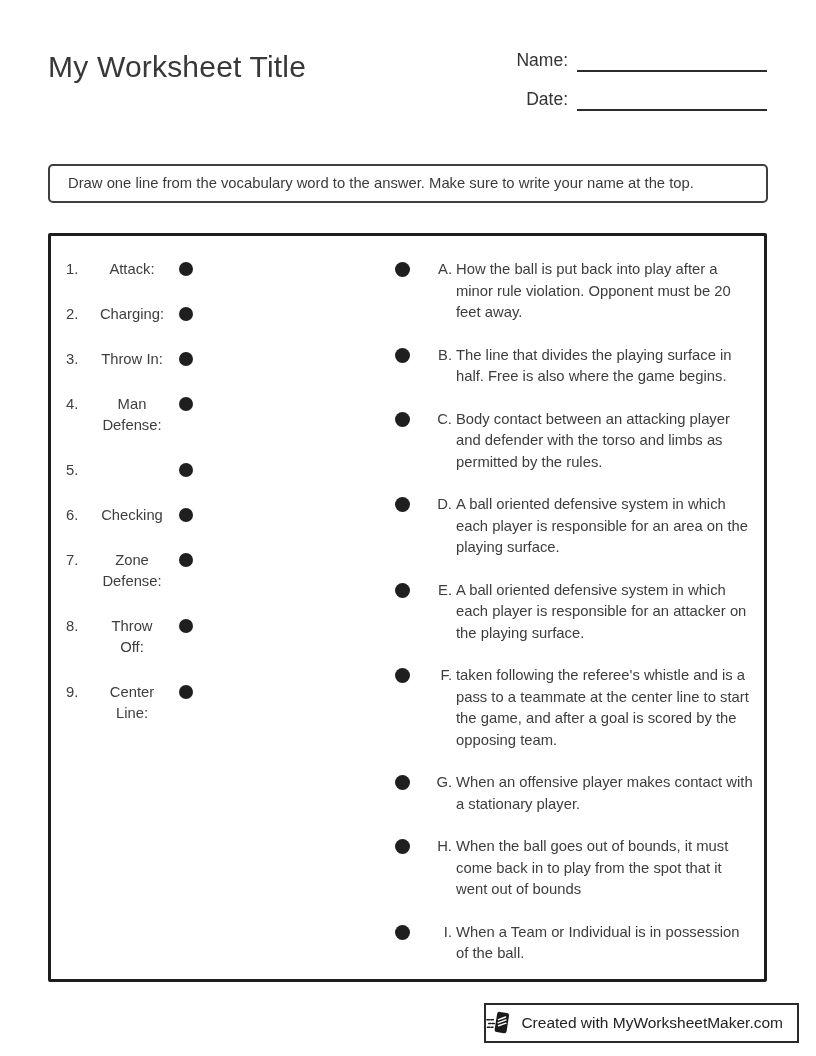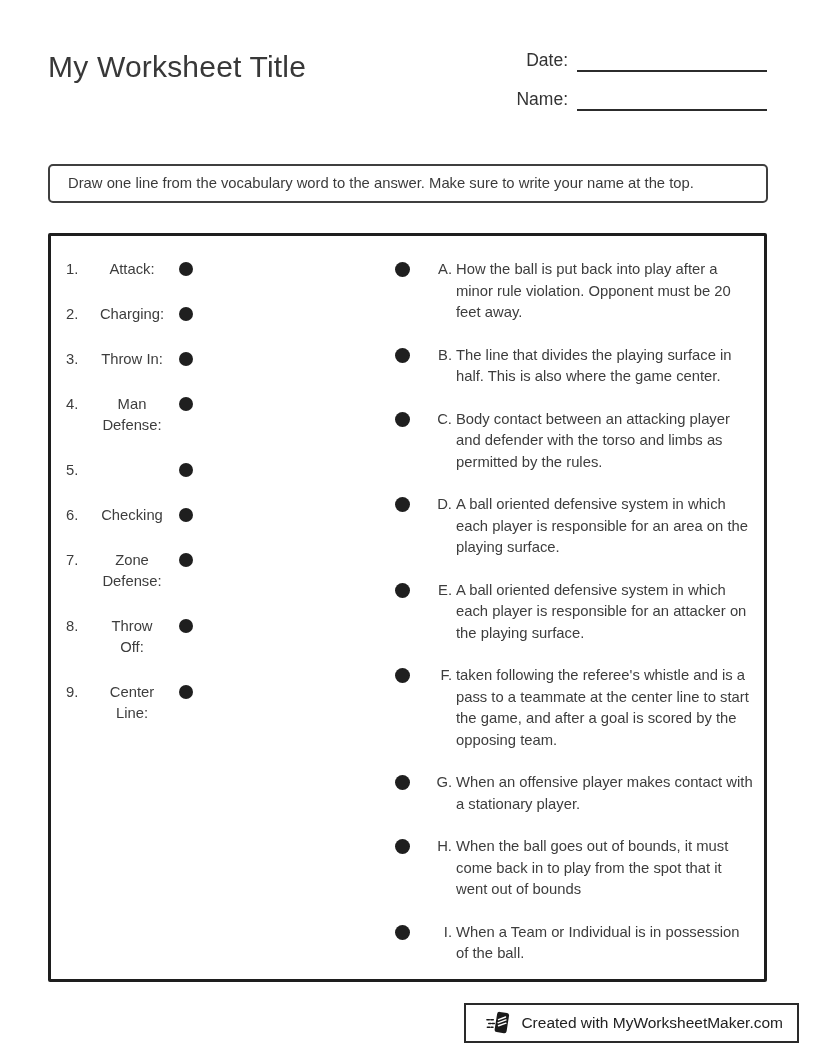--- a/index.html
+++ b/index.html
@@ -73,41 +73,41 @@
   }
   .answer-item .dot { width: 15px; height: 15px; margin-top: 3px; }
   .a-letter { width: 46px; flex: none; text-align: right; padding-right: 4px; }
   .a-text { width: 298px; flex: none; }
 
   
   .footer-badge {
     position: absolute; top: 1003px; right: 17px; height: 40px;
     border: 2px solid #2a2a2a;
     display: flex; align-items: center; gap: 9px;
-    padding: 0 14px 0 20px;
+    padding: 0 14px 0 0;
     font-size: 15.5px; color: #222; background: #fff;
   }
   .logo { width: 26px; height: 26px; flex: none; }
 </style>
 </head>
 <body>
 
 <div class="page">
 
   <h1 class="title">My Worksheet Title</h1>
 
   <div class="name-date">
     <div class="nd-row">
+      <span class="nd-label">Name:</span>
+      <span class="write-line"></span>
+    </div>
+    <div class="nd-row">
       <span class="nd-label">Date:</span>
       <span class="write-line"></span>
     </div>
-    <div class="nd-row">
-      <span class="nd-label">Name:</span>
-      <span class="write-line"></span>
-    </div>
   </div>
 
   <div class="instructions">Draw one line from the vocabulary word to the answer. Make sure to write your name at the top.</div>
 
   <div class="match-box">
     <div class="words-col">
   <div class="word-item">
     <span class="w-num">1.</span>
     <span class="w-text">Attack:</span>
     <span class="dot"></span>
@@ -167,21 +167,21 @@
     <div class="answers-col">
   <div class="answer-item">
     <span class="dot"></span>
     <span class="a-letter">A.</span>
     <span class="a-text">How the ball is put back into play after a minor rule violation. Opponent must be 20 feet away.</span>
   </div>
 
   <div class="answer-item">
     <span class="dot"></span>
     <span class="a-letter">B.</span>
-    <span class="a-text">The line that divides the playing surface in half. This is also where the game center.</span>
+    <span class="a-text">The line that divides the playing surface in half. Free is also where the game begins.</span>
   </div>
 
   <div class="answer-item">
     <span class="dot"></span>
     <span class="a-letter">C.</span>
     <span class="a-text">Body contact between an attacking player and defender with the torso and limbs as permitted by the rules.</span>
   </div>
 
   <div class="answer-item">
     <span class="dot"></span>

